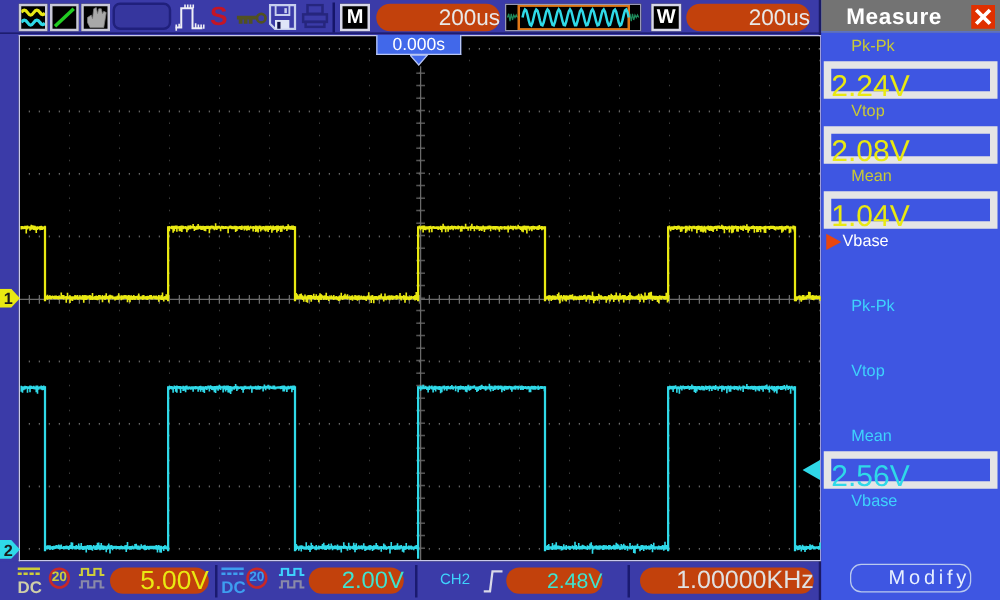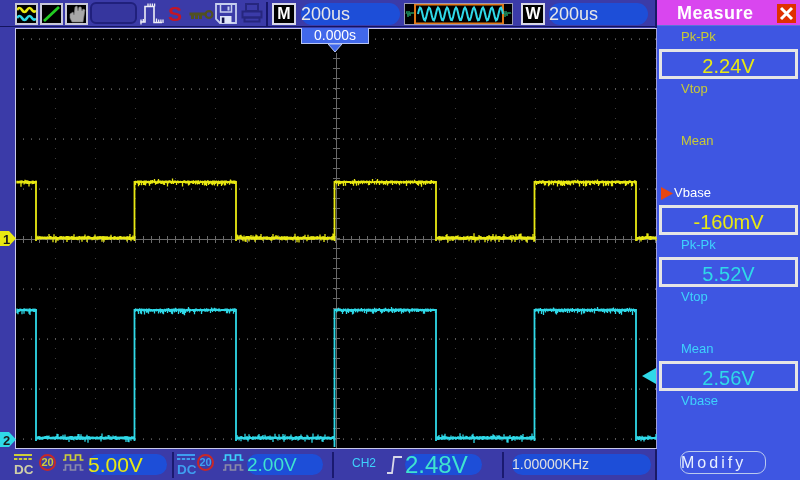--- a/index.html
+++ b/index.html
@@ -3,25 +3,25 @@
 <style>
 *{margin:0;padding:0;box-sizing:border-box}
 html,body{width:800px;height:480px;overflow:hidden;background:#3b3ba8;font-family:"Liberation Sans",sans-serif}
 .abs{position:absolute}
 #top{position:absolute;left:0;top:0;width:657px;height:27px;background:#3b3ba8;border-bottom:1px solid #14145e}
 #bot{position:absolute;left:0;top:449px;width:657px;height:31px;background:#3b3ba8}
 #plot{position:absolute;left:15px;top:28px;width:642px;height:421px;background:#000;border:1px solid #c9c9ea;border-right:1px solid #9f9fd8}
 #side{position:absolute;left:657px;top:0;width:143px;height:480px;background:#3e56e2}
 #sideline{position:absolute;left:655px;top:0;width:2px;height:480px;background:#1a1a66}
 .ibox{position:absolute;top:3px;width:23px;height:22px;background:#000;border:2px solid #c8c8d8}
-.pill{position:absolute;background:#1d4ed8;border-radius:11px;color:#e8e8e8;font-size:18px;text-align:left}
+.pill{position:absolute;background:#c2410c;border-radius:11px;color:#e8e8e8;font-size:18px;text-align:right}
 .mbtn{position:absolute;top:3px;width:24px;height:22px;background:#000;border:2px solid #d8d8e8;color:#fff;font-weight:bold;font-size:16px;text-align:center;line-height:18px}
 .sep{position:absolute;width:2px;background:#1a1a70}
 .mlabel{position:absolute;left:24px;font-size:13px}
-.mval{position:absolute;left:2px;width:139px;height:30px;border:3px solid #e5e5e5;font-size:20px;text-align:center;line-height:29px}
+.mval{position:absolute;left:2px;width:139px;height:30px;border:6px solid #e5e5e5;font-size:24px;line-height:29px}
 </style></head>
 <body>
 <div id="top"></div>
 <div id="bot"></div>
 <div id="sideline"></div>
 
 <div class="ibox" style="left:15px">
  <svg width="19" height="18">
       <path d="M0 5 q2.5-4 5-0 q2.5 4 5 0 q2.5-4 5 0 q2 3 4 0.5" fill="none" stroke="#e8e815" stroke-width="2.6"></path>
  <path d="M0 13 q2.5-4 5-0 q2.5 4 5 0 q2.5-4 5 0 q2 3 4 0.5" fill="none" stroke="#2fd9e8" stroke-width="2.6"></path>
@@ -121,42 +121,42 @@
   </svg>
 <svg class="abs" style="left:0px;top:432px" width="17" height="16">
     <polygon points="0,0 9,0 16,7.5 9,15 0,15" fill="#2fd9e8"></polygon>
     <text x="3" y="12.5" font-size="13" font-weight="bold" fill="#1a1a1a" font-family="Liberation Sans">2</text>
   </svg>
 <svg class="abs" style="left:642px;top:368px" width="15" height="17">
     <polygon points="14,0 14,16 0,8" fill="#2fd9e8"></polygon>
   </svg>
 
 <div id="side">
- <div class="abs" style="left:0;top:0;width:143px;height:26px;background:#d946ef;border-bottom:1px solid #5a74d8">
+ <div class="abs" style="left:0;top:0;width:143px;height:26px;background:#737373;border-bottom:1px solid #5a74d8">
   <div class="abs" style="left:20px;top:3px;color:#fff;font-size:18px;font-weight:bold;letter-spacing:0.5px">Measure</div>
   <div class="abs" style="left:120px;top:4px;width:19px;height:19px;background:#e03000"><svg width="19" height="19">
           <path d="M4 4 L15 15 M15 4 L4 15" stroke="#fff" stroke-width="3"></path>
         </svg></div>
  </div>
 <div class="mlabel" style="top:29px;color:#c9ca35;left:24px">Pk-Pk</div>
 <div class="mval" style="top:49px;color:#e9e912">2.24V</div>
 <div class="mlabel" style="top:81px;color:#c9ca35;left:24px">Vtop</div>
+<div class="mval" style="top:101px;color:#e9e912">2.08V</div>
 <div class="mlabel" style="top:133px;color:#c9ca35;left:24px">Mean</div>
+<div class="mval" style="top:153px;color:#e9e912">1.04V</div>
 <svg class="abs" style="left:3px;top:186px" width="15" height="15">
       <polygon points="1,1 13,7.5 1,14" fill="#e84610"></polygon>
     </svg>
     <div class="mlabel" style="top:185px;color:#ffffff;left:17px">Vbase</div>
-<div class="mval" style="top:205px;color:#e9e912">-160mV</div>
 <div class="mlabel" style="top:237px;color:#3ed2fc;left:24px">Pk-Pk</div>
-<div class="mval" style="top:257px;color:#2fd9e8">5.52V</div>
 <div class="mlabel" style="top:289px;color:#3ed2fc;left:24px">Vtop</div>
 <div class="mlabel" style="top:341px;color:#3ed2fc;left:24px">Mean</div>
 <div class="mval" style="top:361px;color:#2fd9e8">2.56V</div>
 <div class="mlabel" style="top:393px;color:#3ed2fc;left:24px">Vbase</div>
- <div class="abs" style="left:23px;top:451px;width:86px;height:23px;border:1px solid #b9c9ee;border-radius:9px;color:#e8f0ff;font-size:16px;text-align:left;line-height:22px;letter-spacing:3px">Modify</div>
+ <div class="abs" style="left:23px;top:451px;width:97px;height:23px;border:1px solid #b9c9ee;border-radius:9px;color:#e8f0ff;font-size:16px;text-align:right;line-height:22px;letter-spacing:3px">Modify</div>
 </div>
 
 <svg class="abs" style="left:14px;top:453px" width="20" height="24">
 <g stroke="#cdcd3a" stroke-width="2">
       <path d="M0 2 h18"></path>
       <path d="M0 6 h3.4 M4.8 6 h3.4 M9.6 6 h3.4 M14.4 6 h3.4"></path>
     </g>
 <text x="0" y="21" font-size="13.5" font-weight="bold" fill="#cfcfa8" font-family="Liberation Sans">DC</text>
   </svg>
 <div class="abs" style="left:39px;top:454px;width:17px;height:17px;border:2px solid #c72828;border-radius:50%;color:#cdcd3a;font-size:11px;font-weight:bold;text-align:center;line-height:13px;box-sizing:border-box">20</div>
@@ -177,14 +177,14 @@
 <svg class="abs" style="left:223px;top:454px" width="21" height="18">
 <path d="M0 6 h2.5 v-5 h5 v5 h5 v-5 h5 v5 h3" fill="none" stroke="#3ed2fc" stroke-width="1.7"></path>
 <path d="M0 16 h2.5 v-5 h5 v5 h5 v-5 h5 v5 h3" fill="none" stroke="#8a8aa8" stroke-width="1.7"></path>
   </svg>
 <div class="pill" style="left:247px;top:454px;width:76px;height:21px;line-height:21px;color:#3fe3cf;font-size:19px">2.00V</div>
 <div class="sep" style="left:332px;top:452px;height:26px"></div>
 <div class="abs" style="left:352px;top:456px;color:#3ed2fc;font-size:12px">CH2</div>
 <svg class="abs" style="left:386px;top:453px" width="18" height="22">
     <path d="M1 20 h5 l2-16 h8" fill="none" stroke="#d8d8e8" stroke-width="1.8"></path>
   </svg>
-<div class="pill" style="left:405px;top:454px;width:77px;height:21px;line-height:21px;color:#3fe3cf;font-size:24px">2.48V</div>
+<div class="pill" style="left:405px;top:454px;width:77px;height:21px;line-height:21px;color:#3fe3cf;font-size:17px">2.48V</div>
 <div class="sep" style="left:502px;top:452px;height:26px"></div>
-<div class="pill" style="left:512px;top:454px;width:139px;height:21px;line-height:21px;color:#e0e0e0;font-size:14px">1.00000KHz</div>
+<div class="pill" style="left:512px;top:454px;width:139px;height:21px;line-height:21px;color:#e0e0e0;font-size:20px">1.00000KHz</div>
 </body></html>

